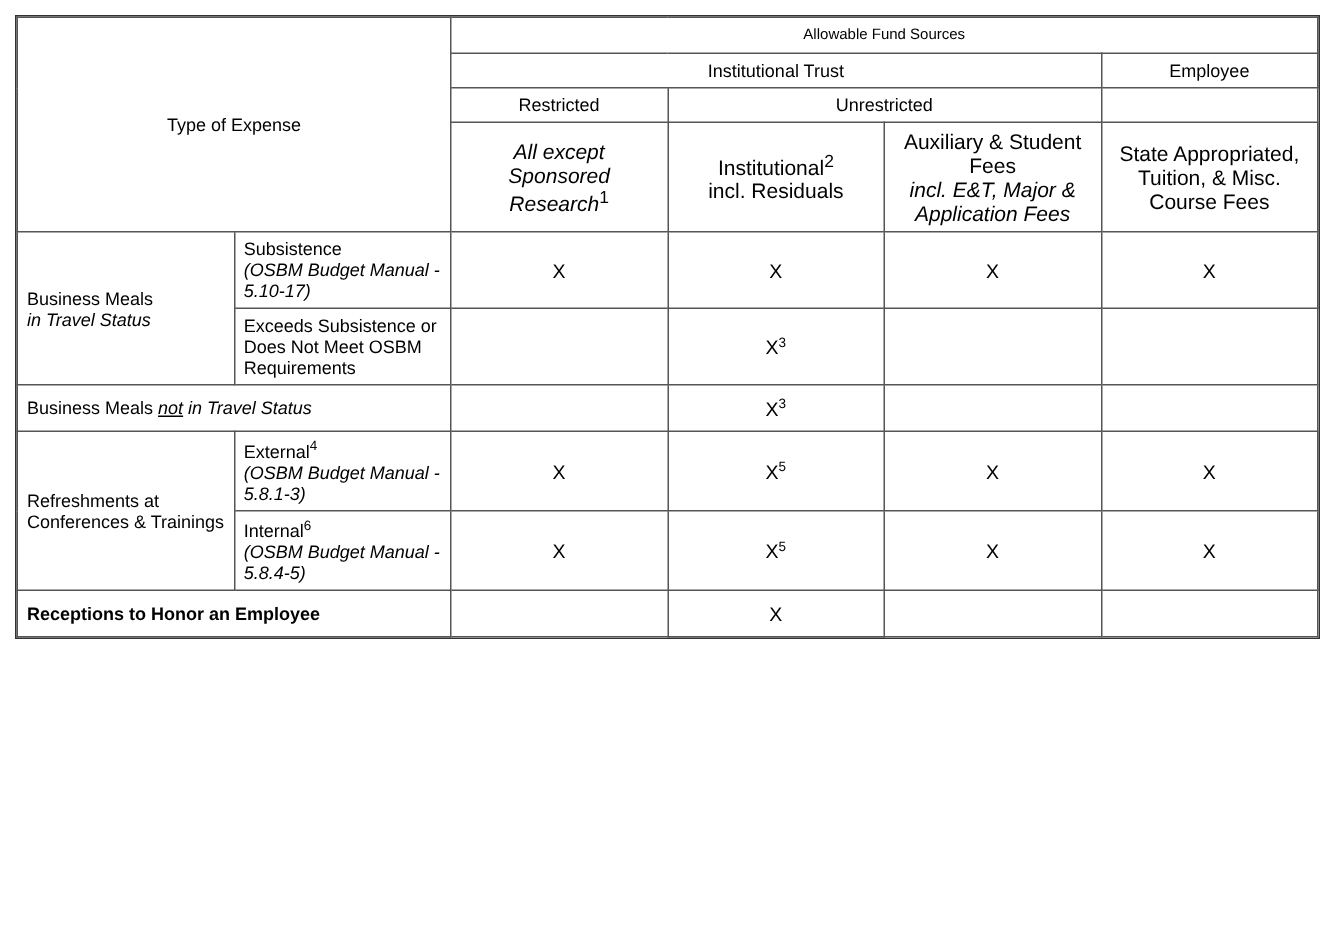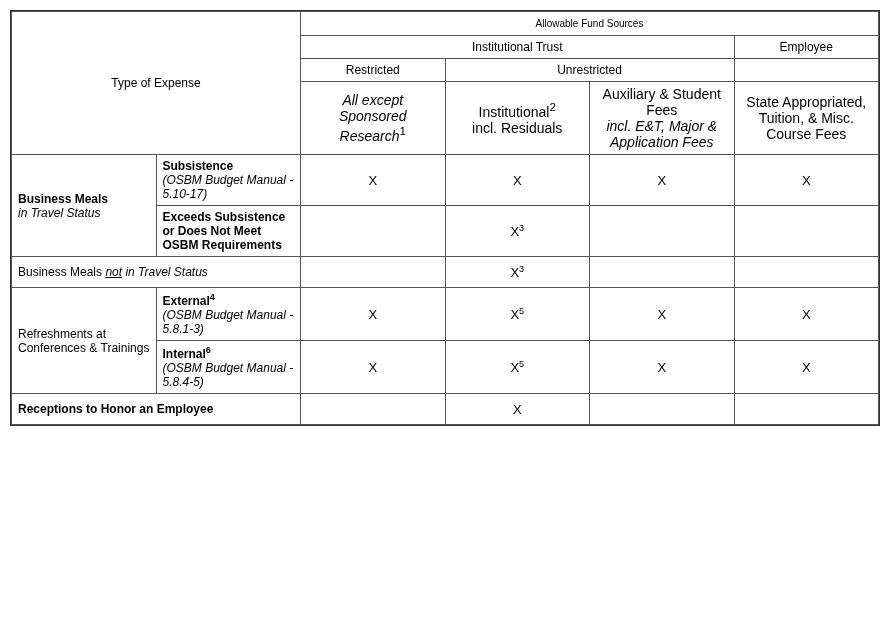--- a/index.html
+++ b/index.html
@@ -50,21 +50,21 @@
       font-weight: normal;
       text-align: center;
       vertical-align: middle;
     }
     .col-sub-header {
       font-size: 14px;
       text-align: center;
       vertical-align: middle;
     }
     .italic { font-style: italic; }
-    .bold { font-weight: bold; }
+    .bold { font-weight: normal; }
     .left-label {
       text-align: left;
       vertical-align: middle;
     }
     .sub-label {
       text-align: left;
       vertical-align: middle;
     }
     .x-mark {
       font-size: 13px;

